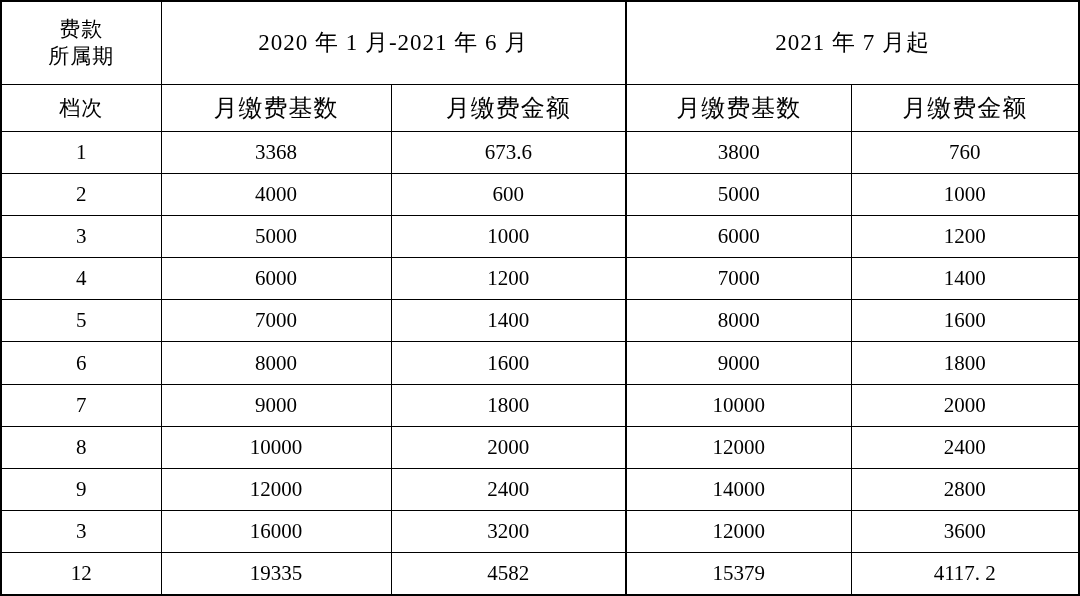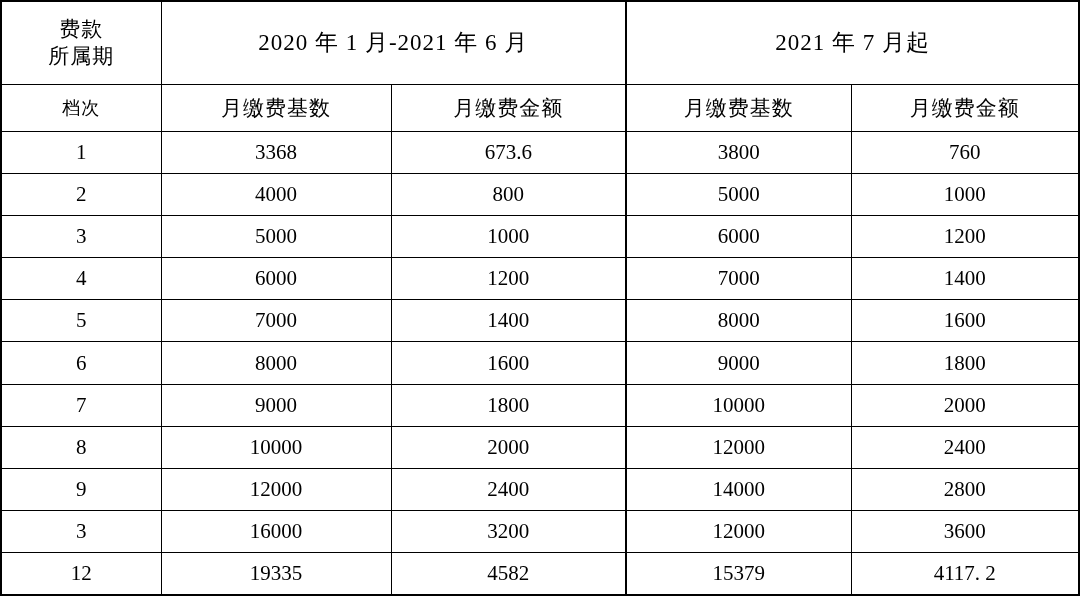--- a/index.html
+++ b/index.html
@@ -52,27 +52,27 @@
     line-height: 1.3;
     letter-spacing: 1px;
   }
   .hdr-period span { display: block; }
   .hdr-span {
     font-size: 23px;
     letter-spacing: 1px;
     font-family: Liberation Serif, serif;
   }
   .hdr-tier {
-    font-size: 18px;
+    font-size: 21px;
     font-weight: bold;
     letter-spacing: 1px;
     margin-left: 8px;
   }
   .hdr-sub {
-    font-size: 21px;
+    font-size: 24px;
     font-weight: bold;
     letter-spacing: 1px;
   }
   .cell-num {
     font-size: 21px;
   }
   .thick-mid {
     border-left: 2px solid #000000 !important;
   }
 </style>
@@ -108,21 +108,21 @@
       <tr class="data-row">
         <td class="cell-num">1</td>
         <td class="cell-num">3368</td>
         <td class="cell-num">673.6</td>
         <td class="cell-num thick-mid">3800</td>
         <td class="cell-num">760</td>
       </tr>
       <tr class="data-row">
         <td class="cell-num">2</td>
         <td class="cell-num">4000</td>
-        <td class="cell-num">800</td>
+        <td class="cell-num">600</td>
         <td class="cell-num thick-mid">5000</td>
         <td class="cell-num">1000</td>
       </tr>
       <tr class="data-row">
         <td class="cell-num">3</td>
         <td class="cell-num">5000</td>
         <td class="cell-num">1000</td>
         <td class="cell-num thick-mid">6000</td>
         <td class="cell-num">1200</td>
       </tr>

